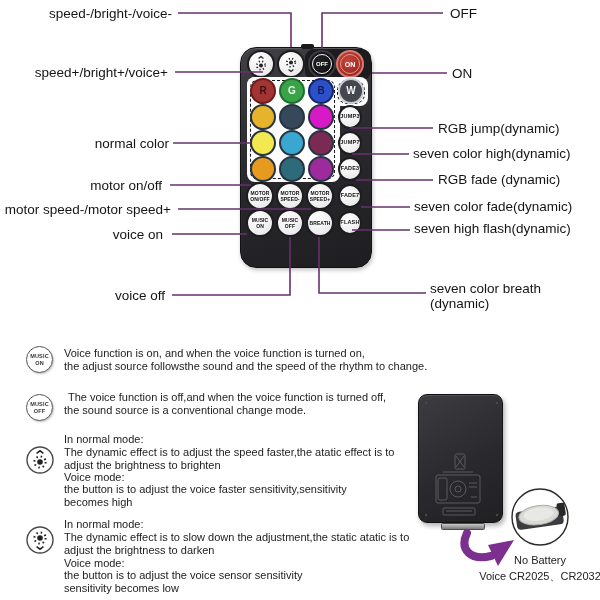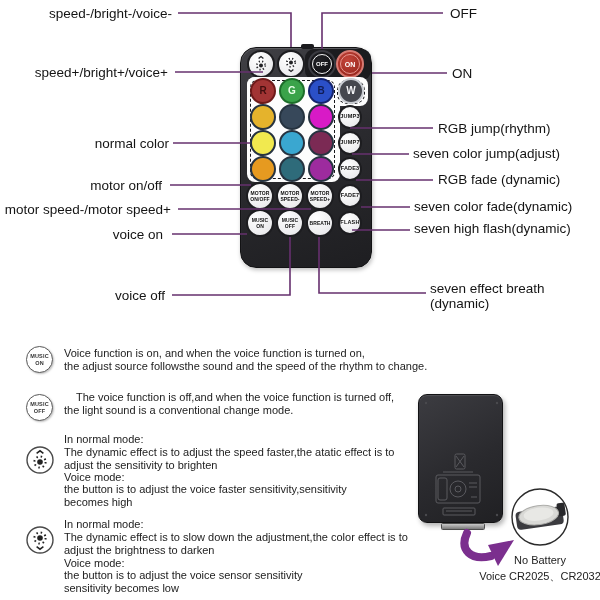--- a/index.html
+++ b/index.html
@@ -75,26 +75,26 @@
 <div class="lbl" style="right:428px;top:6px">speed-/bright-/voice-</div>
 <div class="lbl" style="right:432px;top:65px">speed+/bright+/voice+</div>
 <div class="lbl" style="right:431px;top:136px">normal color</div>
 <div class="lbl" style="right:438px;top:178px">motor on/off</div>
 <div class="lbl" style="right:429px;top:202px">motor speed-/motor speed+</div>
 <div class="lbl" style="right:437px;top:227px">voice on</div>
 <div class="lbl" style="right:435px;top:288px">voice off</div>
 
 <div class="lbl" style="left:450px;top:6px">OFF</div>
 <div class="lbl" style="left:452px;top:66px">ON</div>
-<div class="lbl" style="left:438px;top:121px">RGB jump(rhythm)</div>
-<div class="lbl" style="left:413px;top:146px">seven color jump(adjust)</div>
+<div class="lbl" style="left:438px;top:121px">RGB jump(dynamic)</div>
+<div class="lbl" style="left:413px;top:146px">seven color high(dynamic)</div>
 <div class="lbl" style="left:438px;top:172px">RGB fade (dynamic)</div>
 <div class="lbl" style="left:414px;top:199px">seven color fade(dynamic)</div>
 <div class="lbl" style="left:414px;top:221px">seven high flash(dynamic)</div>
-<div class="lbl" style="left:430px;top:281px">seven effect breath</div>
+<div class="lbl" style="left:430px;top:281px">seven color breath</div>
 <div class="lbl" style="left:430px;top:296px">(dynamic)</div>
 
 <div id="remote">
   <div class="bump"></div>
   <div class="bezel"></div>
 
   <div class="rbtn white-btn d28" style="left:6px;top:2px">
     <svg width="20" height="20" viewBox="0 0 20 20">
       <circle cx="10" cy="11.4" r="2" fill="#202024"></circle>
       <circle cx="10" cy="11.4" r="4.2" fill="none" stroke="#202024" stroke-width="1.8" stroke-dasharray="1.2 2.2"></circle>
@@ -193,48 +193,48 @@
   <span>MUSIC</span>
   <span>ON</span>
 </div>
 <div class="seclbl" style="left:64px;top:347px">Voice function is on, and when the voice function is turned on,</div>
 <div class="seclbl" style="left:64px;top:360px">the adjust source followsthe sound and the speed of the rhythm to change.</div>
 
 <div class="music-icon" style="left:26px;top:394px">
   <span>MUSIC</span>
   <span>OFF</span>
 </div>
-<div class="seclbl" style="left:76px;top:391px">The voice function is off,and when the voice function is turned off,</div>
-<div class="seclbl" style="left:64px;top:404px">the light sound is a conventional change mode.</div>
+<div class="seclbl" style="left:68px;top:391px">The voice function is off,and when the voice function is turned off,</div>
+<div class="seclbl" style="left:64px;top:404px">the sound source is a conventional change mode.</div>
 
 <div class="sun-icon" style="left:26px;top:446px">
   <svg width="28" height="28" viewBox="0 0 28 28">
     <circle cx="14" cy="14" r="13" fill="#fff" stroke="#4a4a4a" stroke-width="1.4"></circle>
     <circle cx="14" cy="16" r="2.8" fill="#222"></circle>
     <circle cx="14" cy="16" r="5.6" fill="none" stroke="#222" stroke-width="2" stroke-dasharray="1.5 2.9"></circle>
     <polyline points="10.6,7.4 14,4.8 17.4,7.4" fill="none" stroke="#222" stroke-width="1.5"></polyline>
   </svg>
 </div>
 <div class="seclbl" style="left:64px;top:433px">In normal mode:</div>
 <div class="seclbl" style="left:64px;top:446px">The dynamic effect is to adjust the speed faster,the atatic effect is to</div>
-<div class="seclbl" style="left:64px;top:459px">adjust the sensitivity to brighten</div>
+<div class="seclbl" style="left:64px;top:459px">adjust the brightness to brighten</div>
 <div class="seclbl" style="left:64px;top:471px">Voice mode:</div>
 <div class="seclbl" style="left:64px;top:483px">the button is to adjust the voice faster sensitivity,sensitivity</div>
 <div class="seclbl" style="left:64px;top:496px">becomes high</div>
 
 <div class="sun-icon" style="left:26px;top:526px">
   <svg width="28" height="28" viewBox="0 0 28 28">
     <circle cx="14" cy="14" r="13" fill="#fff" stroke="#4a4a4a" stroke-width="1.4"></circle>
     <circle cx="14" cy="12" r="2.8" fill="#222"></circle>
     <circle cx="14" cy="12" r="5.6" fill="none" stroke="#222" stroke-width="2" stroke-dasharray="1.5 2.9"></circle>
     <polyline points="10.6,20.6 14,23.2 17.4,20.6" fill="none" stroke="#222" stroke-width="1.5"></polyline>
   </svg>
 </div>
 <div class="seclbl" style="left:64px;top:518px">In normal mode:</div>
-<div class="seclbl" style="left:64px;top:531px">The dynamic effect is to slow down the adjustment,the color effect is to</div>
+<div class="seclbl" style="left:64px;top:531px">The dynamic effect is to slow down the adjustment,the static atatic is to</div>
 <div class="seclbl" style="left:64px;top:544px">adjust the brightness to darken</div>
 <div class="seclbl" style="left:64px;top:557px">Voice mode:</div>
 <div class="seclbl" style="left:64px;top:569px">the button is to adjust the voice sensor sensitivity</div>
 <div class="seclbl" style="left:64px;top:582px">sensitivity becomes low</div>
 
 <div id="backremote">
   <svg width="85" height="129" viewBox="0 0 85 129" style="position:absolute;left:0;top:0">
     <circle cx="7" cy="8" r="1.2" fill="#4a4a4e"></circle>
       <circle cx="78" cy="8" r="1.2" fill="#4a4a4e"></circle>
     <circle cx="7" cy="120" r="1.2" fill="#4a4a4e"></circle>

